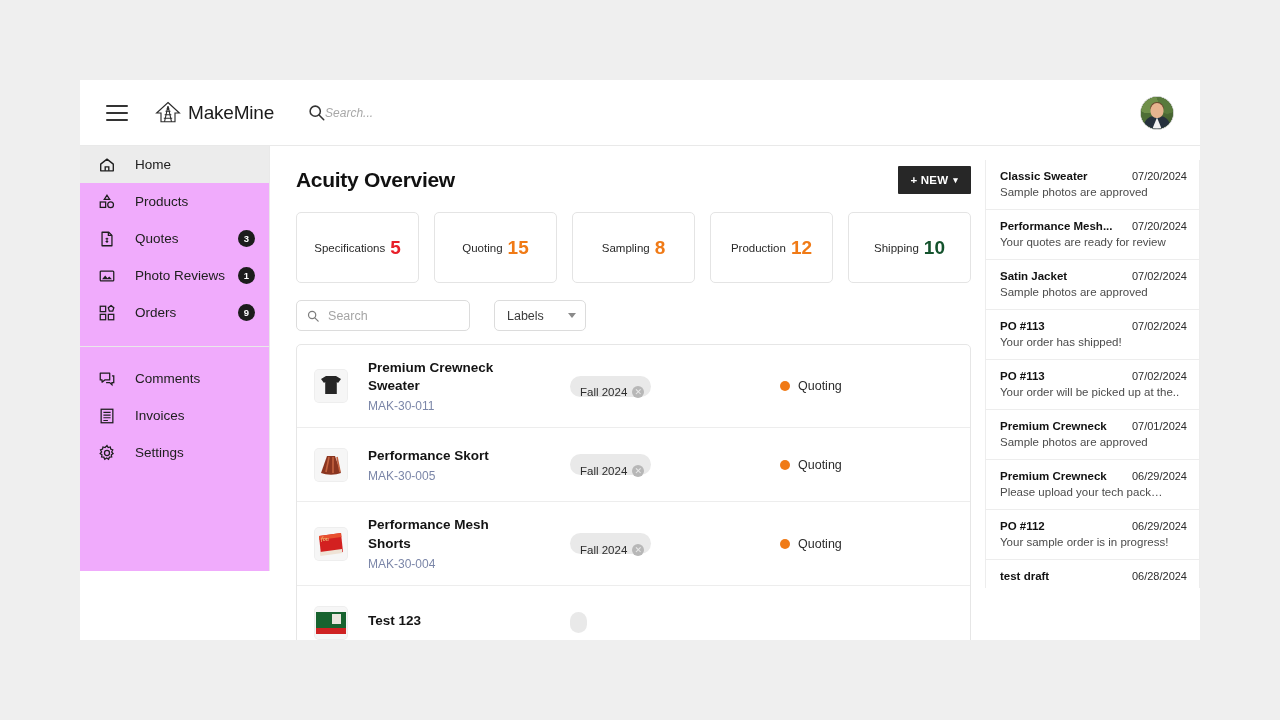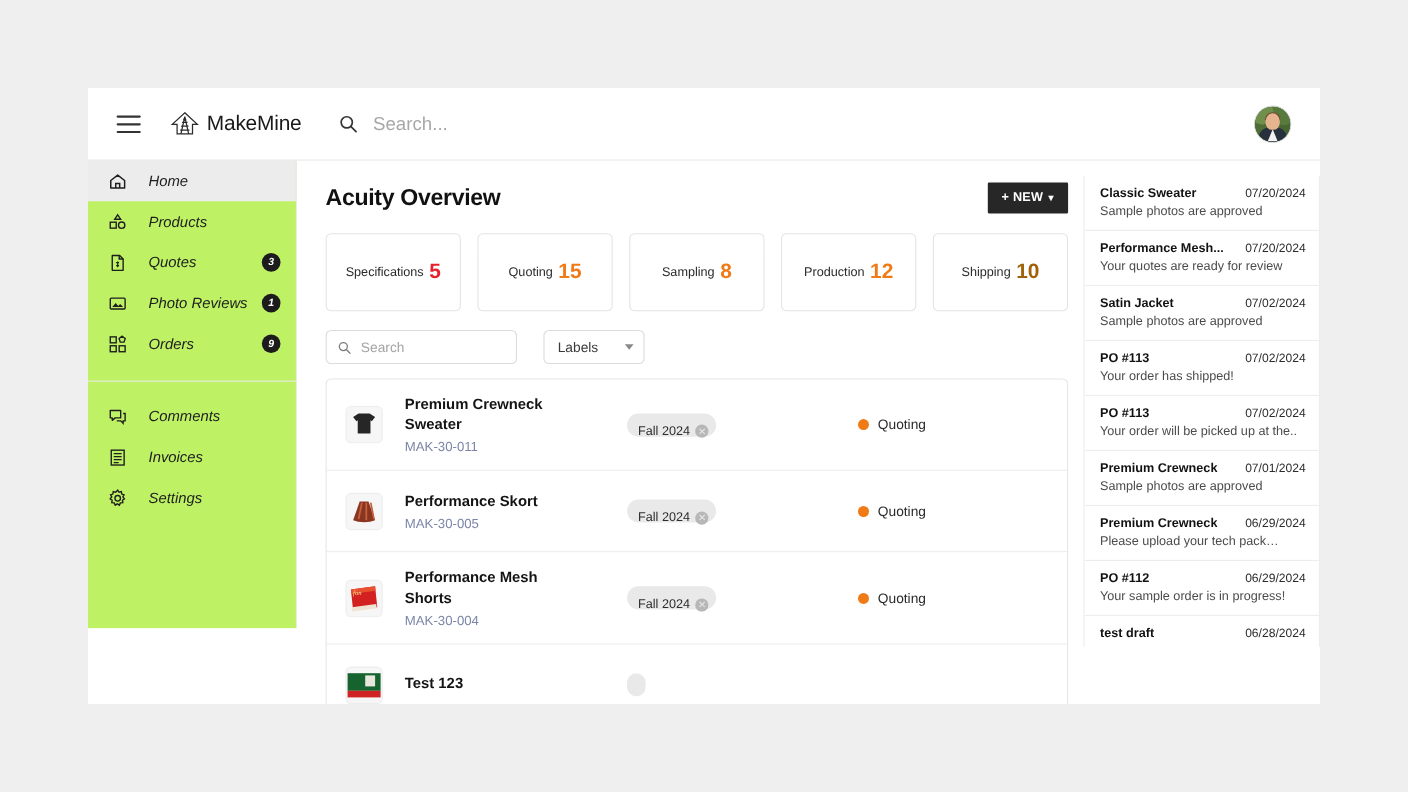--- a/index.html
+++ b/index.html
@@ -33,22 +33,22 @@
 
   .brand { display: flex; align-items: center; margin-left: 26px; flex: 0 0 auto; }
   .brand-mark { width: 28px; height: 28px; flex: 0 0 auto; }
   .brand-text { font-size: 19px; font-weight: 400; color: #1a1a1a; margin-left: 6px;
     letter-spacing: -0.2px; white-space: nowrap; }
 
   .searchwrap { display: flex; align-items: center; margin-left: 34px; flex: 1 1 auto; }
   .topsearch-icon { width: 17px; height: 17px; flex: 0 0 auto; }
   .topsearch-input {
     border: none; outline: none; background: transparent;
-    font-family: "Liberation Sans", sans-serif; font-size: 17px;
-    color: #333; margin-left: 14px; width: 300px;
+    font-family: "Liberation Sans", sans-serif; font-size: 12px;
+    color: #333; width: 300px; font-style: italic;
   }
   .topsearch-input::placeholder { color: #a8a8a8; }
 
   .avatar {
     width: 34px; height: 34px; border-radius: 50%;
     margin-right: 26px; flex: 0 0 auto; overflow: hidden;
     background: #3f5c3a; position: relative; cursor: pointer;
     border: 1px solid #d8d8d8;
   }
   .avatar .av-bg { position: absolute; inset: 0;
@@ -64,24 +64,23 @@
   .avatar .av-body { position: absolute; left: 50%; bottom: 0; width: 26px; height: 13px;
     transform: translateX(-50%); border-radius: 10px 10px 0 0; background: #26313d; }
   .avatar .av-shirt { position: absolute; left: 50%; bottom: 0; width: 9px; height: 11px;
     transform: translateX(-50%); background: #f2f2f2; clip-path: polygon(50% 0,100% 100%,0 100%); }
 
   
   #body { display: flex; height: 494px; }
 
   
   #sidebar {
-    width: 190px; flex: 0 0 190px; background: #bef264;
+    width: 190px; flex: 0 0 190px; background: #f0abfc;
     border-right: 1px solid #e9e9e9; padding-top: 0;
     height: 425px;
-    font-style: italic;
   }
   .nav-item {
     display: flex; align-items: center; height: 37px;
     padding: 0 14px 0 17px; cursor: pointer; position: relative;
   }
   .nav-item.active { background: #ececec; }
   .nav-icon { width: 20px; height: 20px; flex: 0 0 20px; display: flex;
     align-items: center; justify-content: center; }
   .nav-label { font-size: 13.5px; color: #202020; margin-left: 18px; flex: 1 1 auto;
     white-space: nowrap; }
@@ -340,21 +339,21 @@
         <div class="stat-card">
           <div class="stat-label">Sampling</div>
           <div class="stat-value" style="color: rgb(240, 122, 22);">8</div>
         </div>
         <div class="stat-card">
           <div class="stat-label">Production</div>
           <div class="stat-value" style="color: rgb(240, 122, 22);">12</div>
         </div>
         <div class="stat-card">
           <div class="stat-label">Shipping</div>
-          <div class="stat-value" style="color: #a16207;">10</div>
+          <div class="stat-value" style="color: #14532d;">10</div>
         </div>
       </div>
 
       <div class="filters">
         <div class="filter-search">
           <svg width="14" height="14" viewBox="0 0 20 20">
             <circle cx="8.5" cy="8.5" r="6" fill="none" stroke="#7d7d7d" stroke-width="2"></circle>
             <line x1="13" y1="13" x2="18.5" y2="18.5" stroke="#7d7d7d" stroke-width="2" stroke-linecap="round"></line>
           </svg>
           <input type="text" placeholder="Search" style="">

